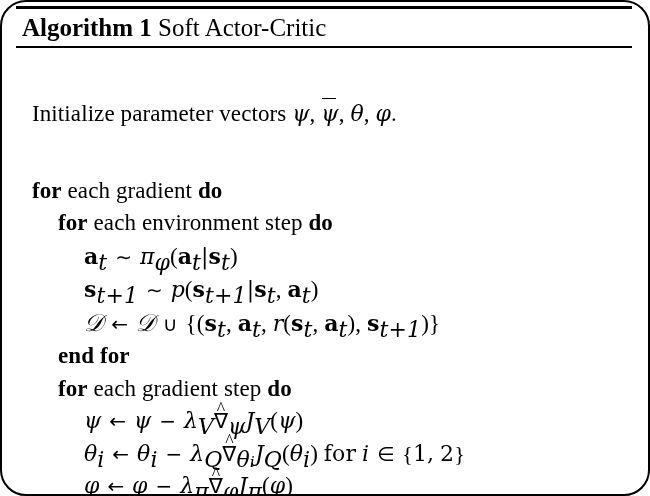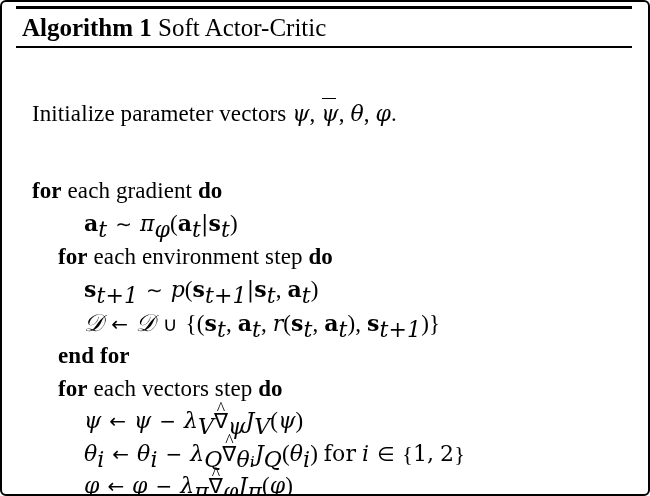--- a/index.html
+++ b/index.html
@@ -7,21 +7,21 @@
     padding: 0;
     background: #ffffff;
   }
   #page {
     position: relative;
     width: 650px;
     height: 496px;
     background: #ffffff;
     box-sizing: border-box;
     border: 2px solid #000000;
-    border-radius: 6px;
+    border-radius: 26px;
     overflow: hidden;
     font-family: "Liberation Serif", "DejaVu Serif", serif;
     color: #000000;
   }
   .algorithm {
     position: absolute;
     left: 14px;
     top: 4px;
     width: 616px;
   }
@@ -147,53 +147,53 @@
         <span class="math">θ</span><span>,</span>
         <span class="math">φ</span><span>.</span>
       </div>
 
       <div class="line ind0">
         <span class="kw">for</span>
         <span>each gradient</span>
         <span class="kw">do</span>
       </div>
 
+      <div class="line ind1">
+        <span class="kw">for</span>
+        <span>each environment step</span>
+        <span class="kw">do</span>
+      </div>
+
       <div class="line ind2">
         <span class="bm">a</span><sub class="math">t</sub>
         <span class="op">∼</span>
         <span class="math">π</span><sub class="math">φ</sub><span class="paren">(</span><span class="bm">a</span><sub class="math">t</sub><span class="mathup">|</span><span class="bm">s</span><sub class="math">t</sub><span class="paren">)</span>
       </div>
 
-      <div class="line ind1">
-        <span class="kw">for</span>
-        <span>each environment step</span>
-        <span class="kw">do</span>
-      </div>
-
       <div class="line ind2">
         <span class="bm">s</span><sub class="math">t+1</sub>
         <span class="op">∼</span>
         <span class="math">p</span><span class="paren">(</span><span class="bm">s</span><sub class="math">t+1</sub><span class="mathup">|</span><span class="bm">s</span><sub class="math">t</sub><span>,</span> <span class="bm">a</span><sub class="math">t</sub><span class="paren">)</span>
       </div>
 
       <div class="line ind2">
         <span class="cal">𝒟</span>
         <span class="op">←</span>
         <span class="cal">𝒟</span>
         <span class="op">∪</span>
         <span class="paren">{</span><span class="paren">(</span><span class="bm">s</span><sub class="math">t</sub><span>,</span> <span class="bm">a</span><sub class="math">t</sub><span>,</span> <span class="math">r</span><span class="paren">(</span><span class="bm">s</span><sub class="math">t</sub><span>,</span> <span class="bm">a</span><sub class="math">t</sub><span class="paren">)</span><span>,</span> <span class="bm">s</span><sub class="math">t+1</sub><span class="paren">)</span><span class="paren">}</span>
       </div>
 
       <div class="line ind1">
         <span class="kw">end for</span>
       </div>
 
       <div class="line ind1">
         <span class="kw">for</span>
-        <span>each vectors step</span>
+        <span>each gradient step</span>
         <span class="kw">do</span>
       </div>
 
       <div class="line ind2">
         <span class="math">ψ</span>
         <span class="op">←</span>
         <span class="math">ψ</span>
         <span class="op">−</span>
         <span class="math">λ</span><sub class="math">V</sub><span class="hatg">∇</span><sub class="math">ψ</sub><span class="math">J</span><sub class="math">V</sub><span class="paren">(</span><span class="math">ψ</span><span class="paren">)</span>
       </div>

